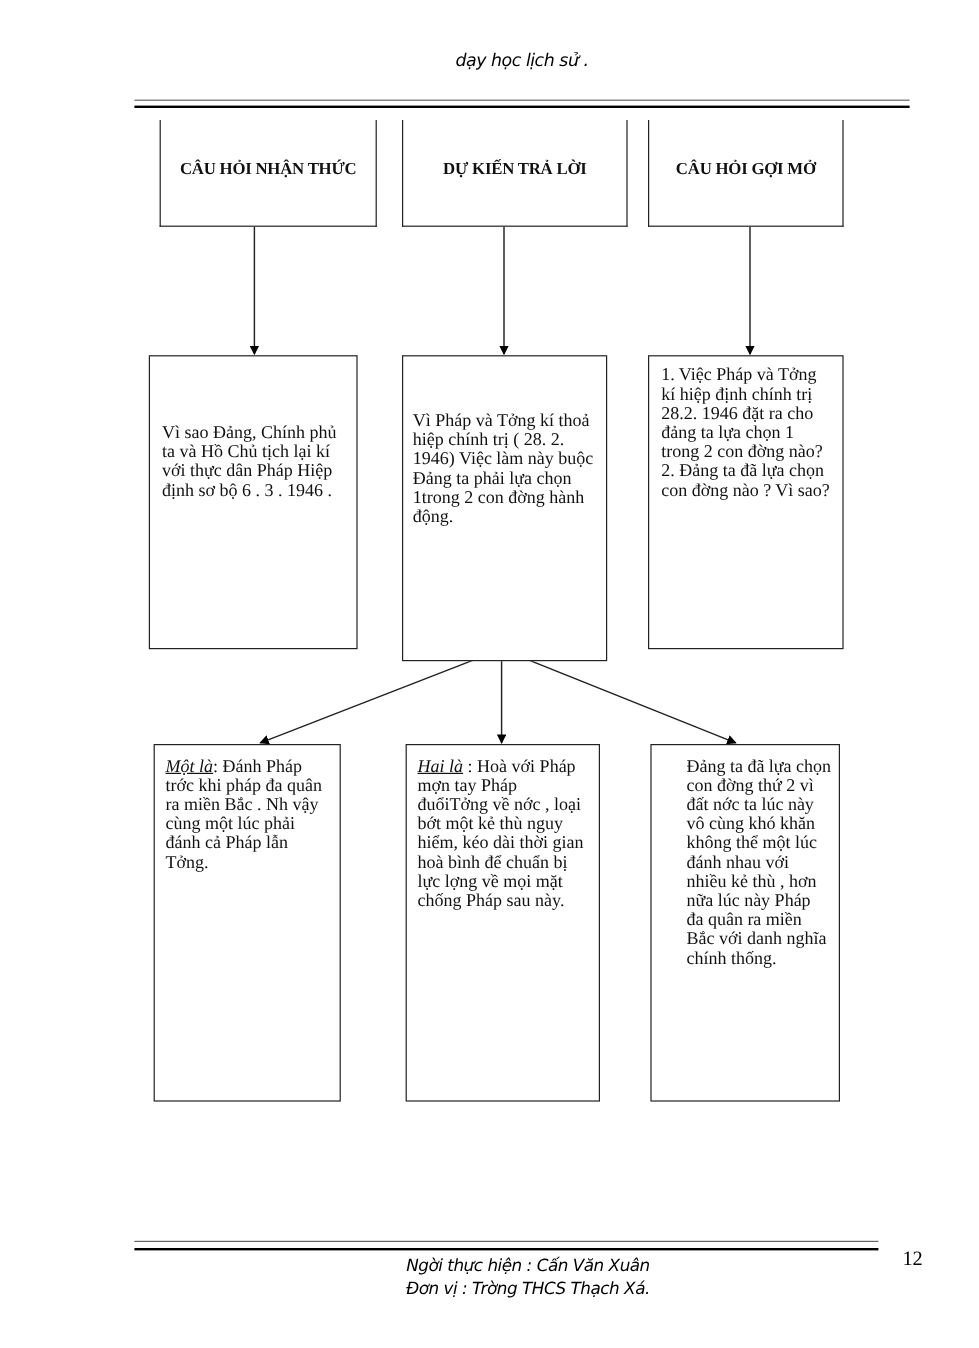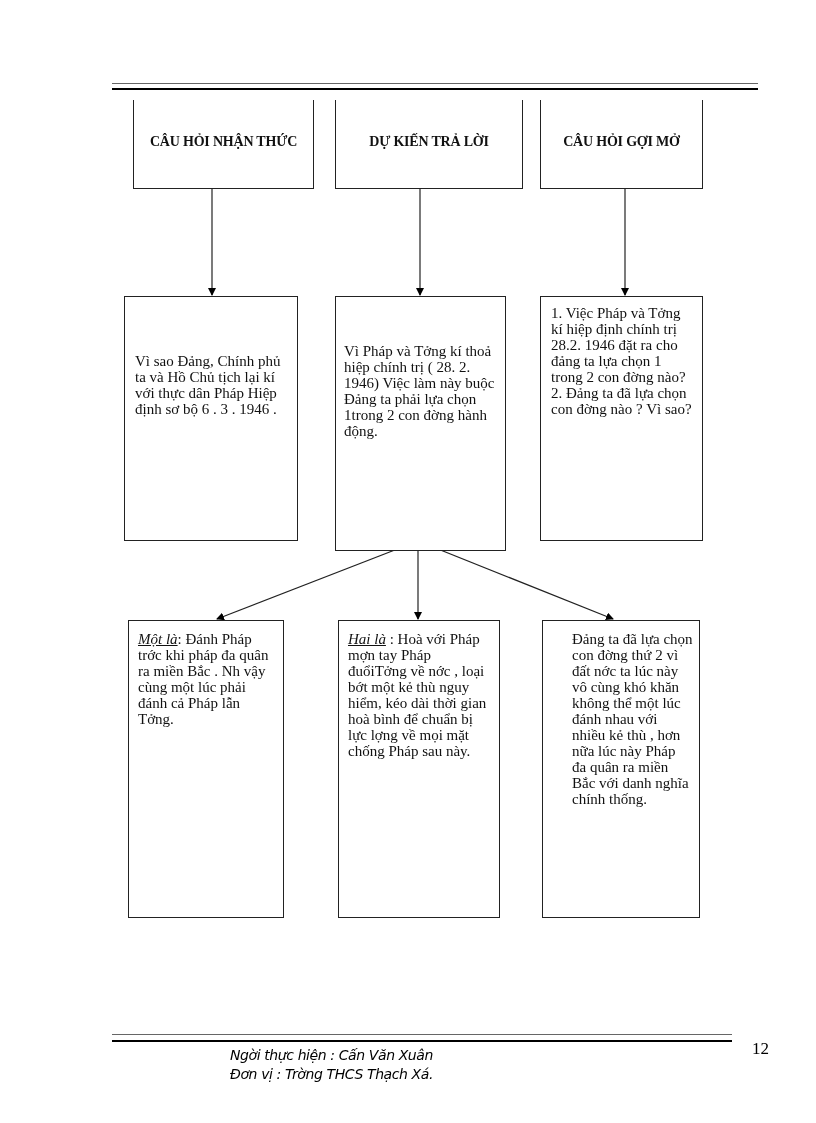--- a/index.html
+++ b/index.html
@@ -7,28 +7,29 @@
   .hdr { position: absolute; left: 110px; width: 650px; top: 42px; text-align: center;
          font-family: "DejaVu Sans", sans-serif; font-size: 14.5px; line-height: 19px; letter-spacing: -0.4px; font-style: italic; }
   .rule { position: absolute; left: 112px; width: 646px; background: #000; }
   .box { position: absolute; border: 1.2px solid #222; background: #fff; box-sizing: border-box;
          font-family: "Liberation Serif", serif; font-size: 15px; line-height: 16px; color: #111; }
   .box.notop { border-top: none; }
   .box .txt { position: absolute; }
   .hbox .txt { left: 0; right: 0; top: 34px; text-align: center; font-weight: bold; font-size: 14px; letter-spacing: -0.2px; }
   .u { text-decoration: underline; font-style: italic; }
   svg.links { position: absolute; left: 0; top: 0; }
-  .footer { position: absolute; left: 230px; width: 400px; top: 1046px; 
+  .footer { position: absolute; left: 240px; width: 400px; top: 1046px; text-align: center;
             font-family: "DejaVu Sans", sans-serif; font-style: italic; font-size: 14px; line-height: 19px; letter-spacing: -0.4px; }
   .pagenum { position: absolute; left: 740px; top: 1039px; font-family: "Liberation Serif", serif; font-size: 17px; margin-left: 12px; }
 </style>
 </head>
 <body>
 
 <div class="hdr">
+  <div>dạy học lịch sử .</div>
 </div>
 <div class="rule" style="top:83px;height:1px;background:#666;"></div>
 <div class="rule" style="top:88px;height:2px;"></div>
 
 <svg class="links" width="816" height="1123">
   <defs>
     <marker id="ah" markerWidth="8" markerHeight="8" refX="7" refY="4" orient="auto" markerUnits="userSpaceOnUse">
       <path d="M0,0 L8,4 L0,8 z" fill="#000"></path>
     </marker>
   </defs>

